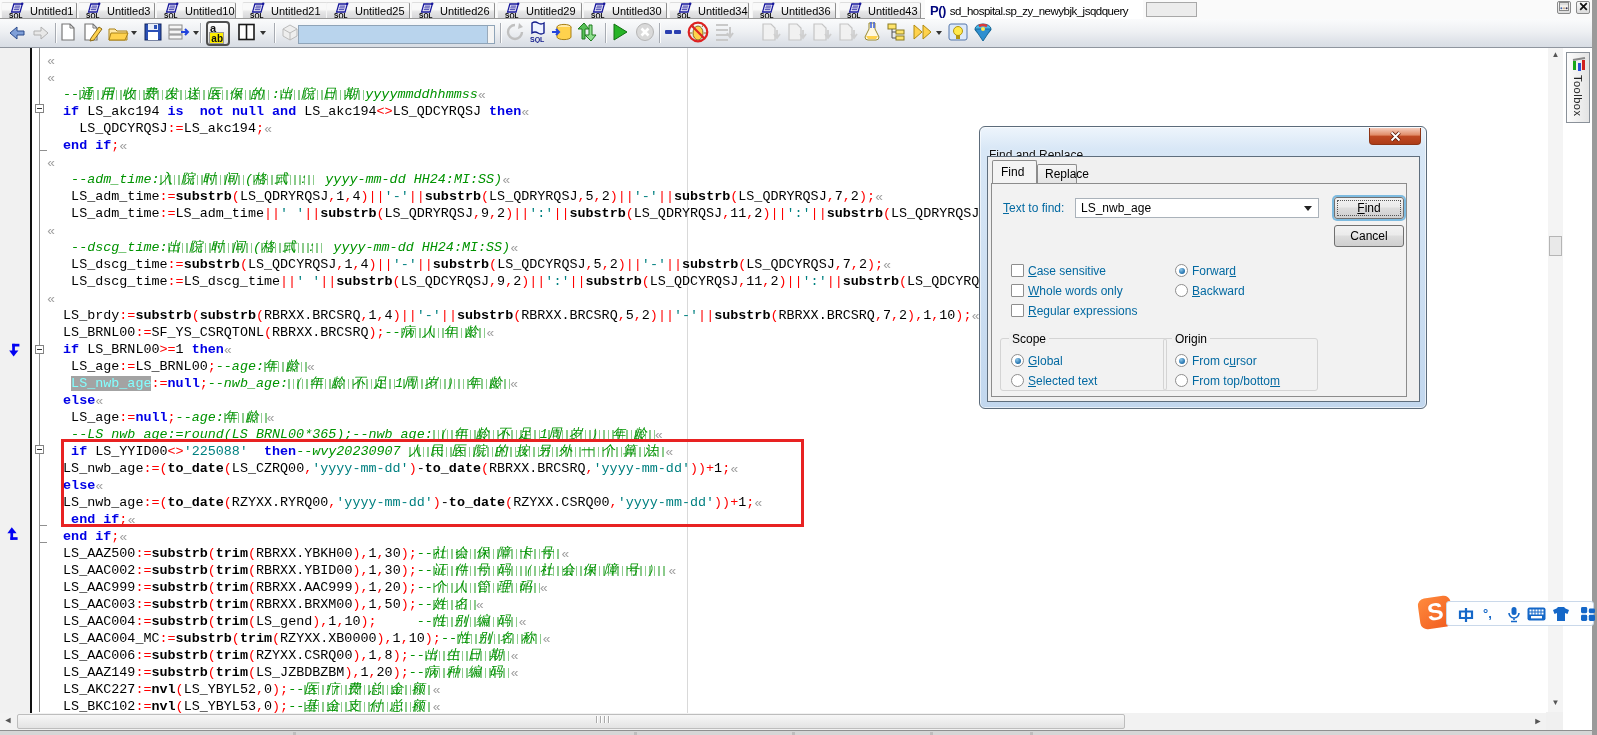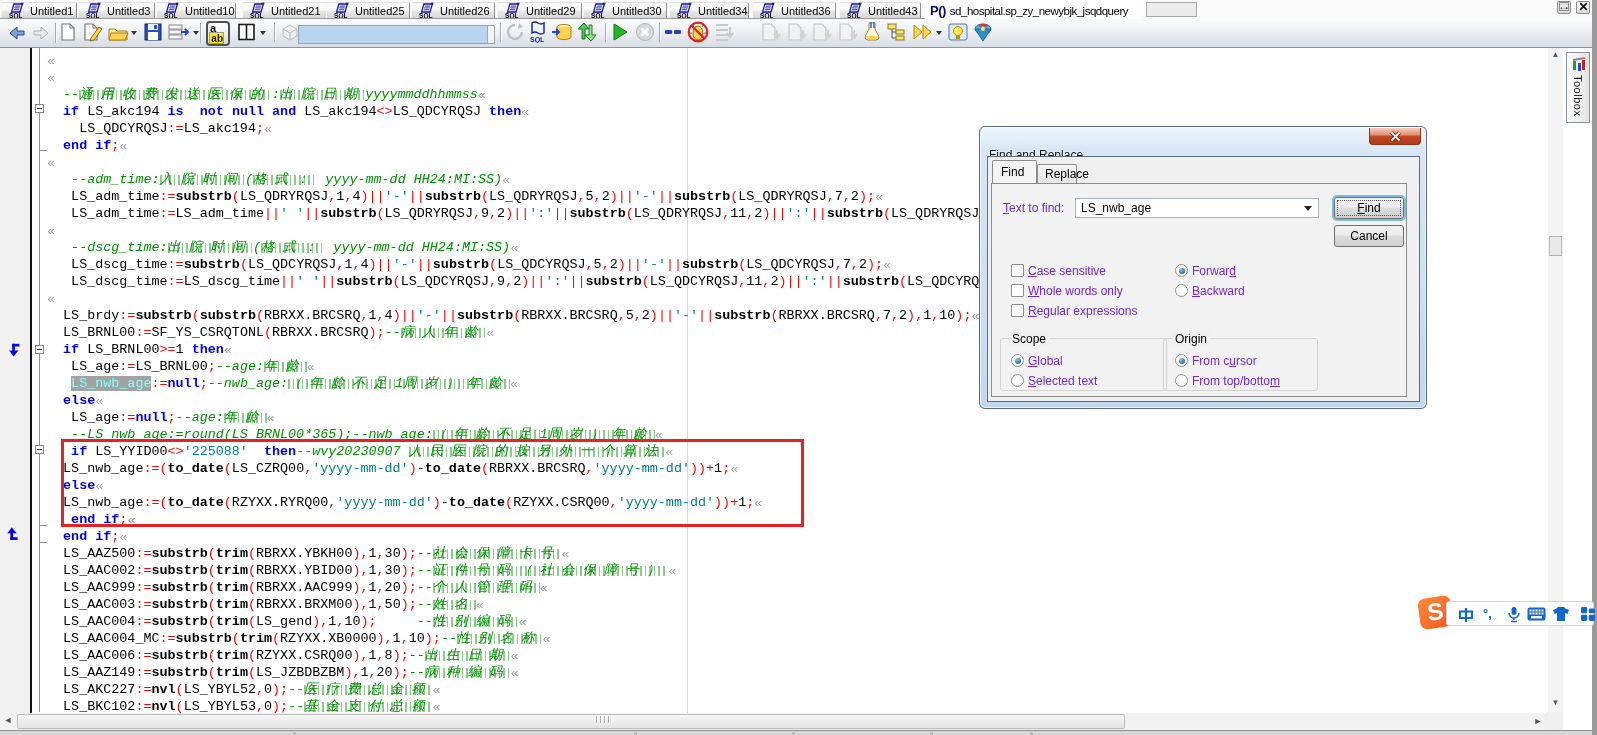--- a/index.html
+++ b/index.html
@@ -54,21 +54,21 @@
 
 #dlg{left:979px;top:126px;width:448px;height:283px;border-radius:6px;border:1px solid #5c6b7a;background:linear-gradient(#eef5fc,#d8e7f6 22px,#c2d7ee);box-shadow:inset 0 0 0 1px rgba(255,255,255,.6)}
 #dlgtitle{position:absolute;left:9px;top:21px;font-size:12px;color:#111;text-shadow:0 0 3px #fff}
 #dlgx{position:absolute;left:389px;top:1px;width:52px;height:17px;background:linear-gradient(#f6cdbd,#e08a66 45%,#c04a24 50%,#ad3c17);border:1px solid #8e3415;border-top:none;border-radius:0 0 4px 4px;color:#fff;text-align:center;font-size:10px;font-weight:bold;line-height:16px;text-align:center}
 #dlgclient{position:absolute;left:7px;top:29px;width:433px;height:246px;background:#f0f0f0;border:1px solid #5f6e7d}
 .gb{position:absolute;border:1px solid #d4d4d4;border-radius:3px}
 .gb b{position:absolute;left:8px;top:-7px;background:#f0f0f0;font-weight:normal;font-size:12px;padding:0 3px;color:#000}
 .cb{position:absolute;width:13px;height:13px;background:#fff;border:1px solid #8e8e8e;border-radius:1px}
 .rb{position:absolute;width:13px;height:13px;background:#fff;border:1px solid #8e8e8e;border-radius:50%}
 .rbon:after{content:"";position:absolute;left:2.5px;top:2.5px;width:6px;height:6px;border-radius:50%;background:radial-gradient(circle at 35% 30%,#8ec6e8,#2f7cb5 60%,#1b5f96)}
-.lab{position:absolute;font-size:12px;color:#6d28d9;white-space:nowrap}
+.lab{position:absolute;font-size:12px;color:#0369a1;white-space:nowrap}
 #combo{position:absolute;left:87px;top:41px;width:244px;height:20px;background:#fff;border:1px solid #aab2ba;font-size:12px;padding:2px 0 0 5px}
 #combo .ar{position:absolute;right:6px;top:7px;width:0;height:0;border-left:4px solid transparent;border-right:4px solid transparent;border-top:5px solid #222}
 .btn{position:absolute;left:353px;width:70px;height:22px;background:linear-gradient(#f2f2f2,#ebebeb 45%,#dddddd 50%,#cfcfcf);border:1px solid #707070;border-radius:3px;text-align:center;font-size:12px;padding-top:3px}
 
 #imeS{left:1419px;top:597px;width:33px;height:31px;background:linear-gradient(145deg,#ff8b3d,#f05a1e);border-radius:7px;transform:rotate(-8deg);color:#fff;font-weight:bold;font-size:24px;text-align:center;line-height:30px}
 #imebar{left:1446px;top:601px;width:148px;height:25px;background:#fdfeff;border:1px solid #c9d8ea;border-radius:3px}
 .ime{position:absolute;top:0;color:#1467c8;font-weight:bold}
 </style></head>
 <body>
 <div id="tabbar" class="abs">

